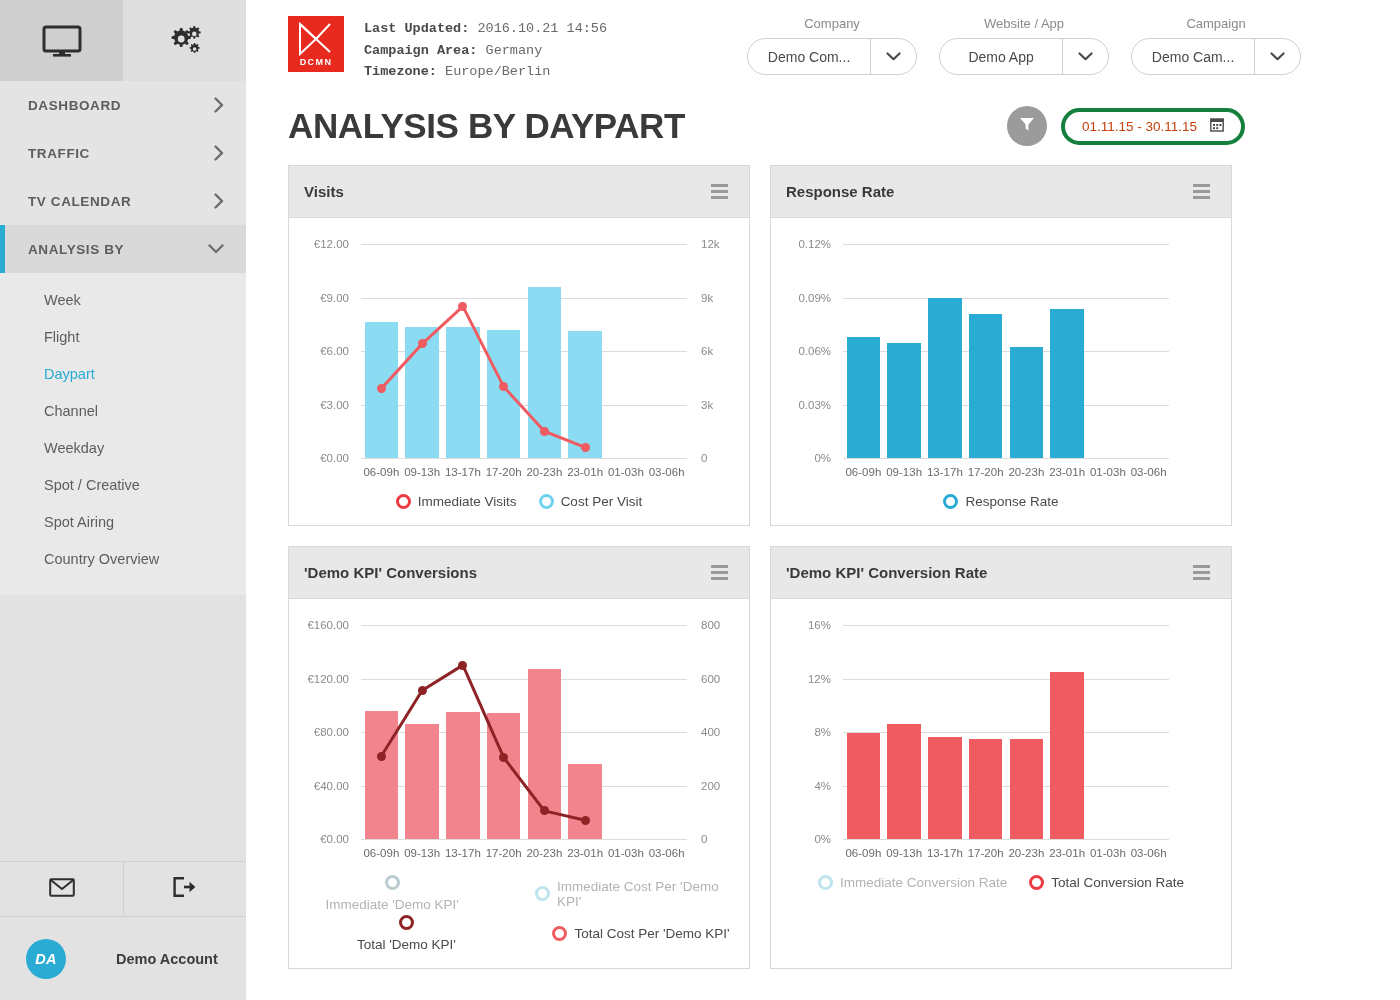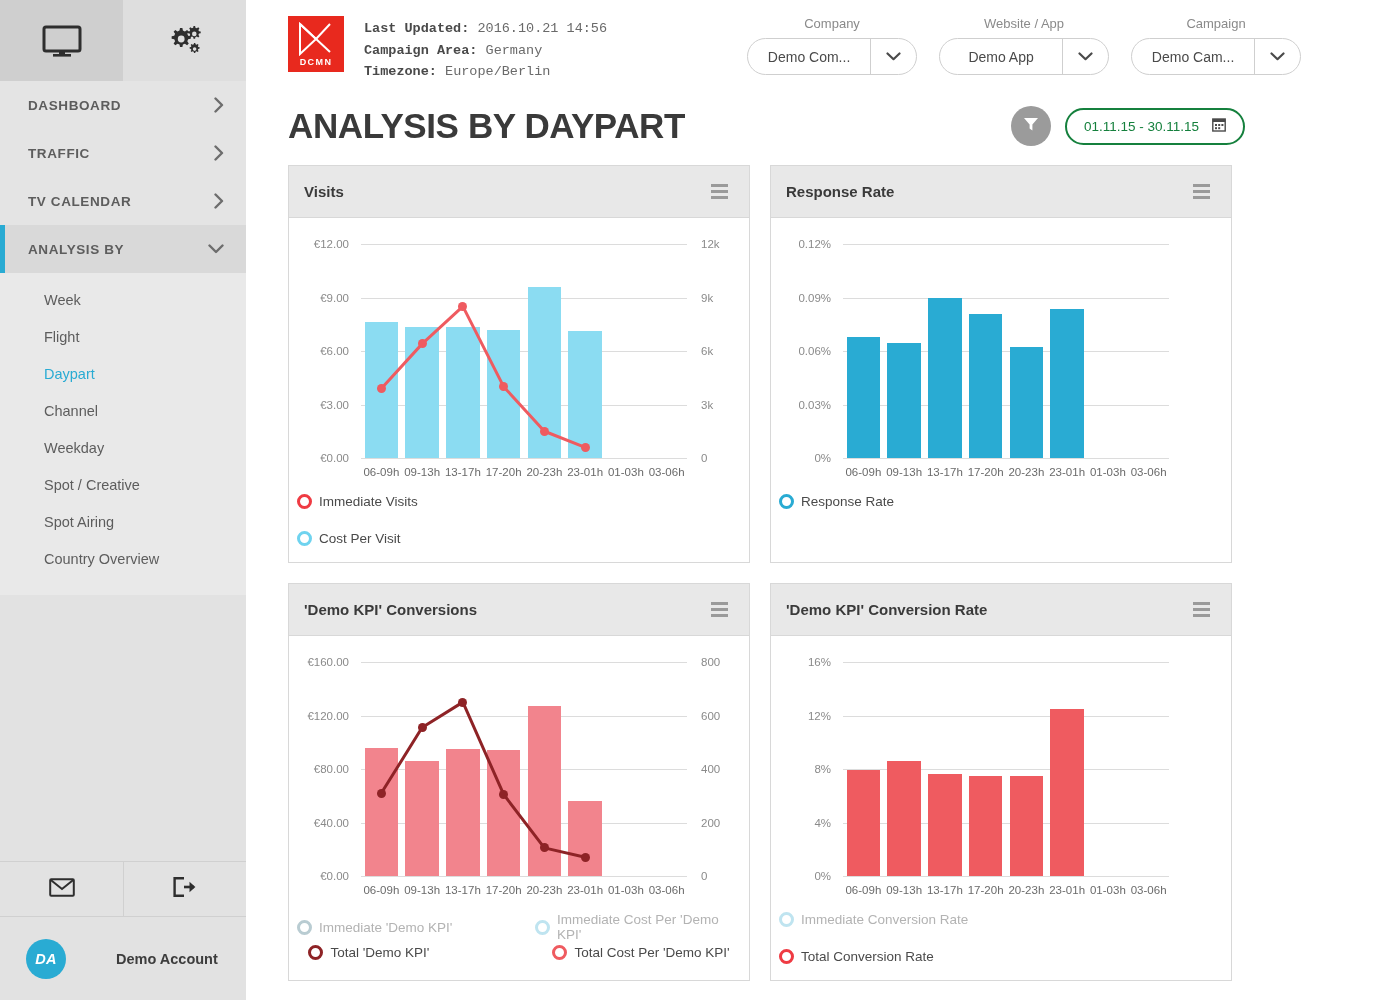--- a/index.html
+++ b/index.html
@@ -108,23 +108,23 @@
   }
   .page-title {
     font-size: 35px; font-weight: bold; color: #3a3a3a; letter-spacing: -0.4px;
   }
   .title-tools { display: flex; align-items: center; gap: 14px; }
   .filter-btn {
     width: 40px; height: 40px; border-radius: 50%; background: #9b9b9b;
     display: flex; align-items: center; justify-content: center; cursor: pointer;
   }
   .daterange {
-    height: 37px; border: 2px solid #15803d; border-radius: 19px;
+    height: 37px; border: 4px solid #15803d; border-radius: 19px;
     display: flex; align-items: center; gap: 13px; padding: 0 17px; cursor: pointer;
-    font-size: 13.5px; color: #15803d;
+    font-size: 13.5px; color: #c2410c;
   }
 
   
   .grid {
     display: grid; grid-template-columns: 462px 462px;
     gap: 20px 20px; padding: 19px 0 0 42px;
   }
   .card { border: 1px solid #d8d8d8; background: #fff; }
   .card-head {
     height: 52px; background: #e8e8e8; border-bottom: 1px solid #d8d8d8;
@@ -160,32 +160,32 @@
     position: absolute; left: 64px; right: 56px; bottom: 10px;
     display: flex;
   }
   .xtick {
     flex: 1 1 0; text-align: center; font-size: 11.5px; color: #6a6a6a;
   }
   .lineholder { position: absolute; left: 0; right: 0; top: 0; bottom: 0; }
   .lineholder svg { display: block; width: 100%; height: 100%; overflow: visible; }
 
   .legend {
-    display: flex; justify-content: center; align-items: flex-start;
-    gap: 22px; padding: 6px 0 6px 0; flex-wrap: wrap; flex-direction: column;
+    display: flex; justify-content: center; align-items: flex-end;
+    gap: 22px; padding: 6px 0 6px 0; flex-wrap: wrap;
   }
   .legend.two-row { flex-direction: column; gap: 3px; align-items: center; }
   .legend-row { display: flex; gap: 48px; justify-content: center; width: 100%; }
   .legend-item { display: flex; align-items: center; gap: 7px; cursor: pointer; font-size: 13.5px; color: #4a4a4a; }
   .legend-item.disabled { color: #b3b3b3; }
   .ring {
     width: 15px; height: 15px; border-radius: 50%;
     border: 3px solid #000; box-sizing: border-box;
   }
-  .legend-left-col { width: 196px; display: flex; justify-content: flex-start; }
+  .legend-left-col { width: 196px; display: flex; justify-content: flex-start; flex-direction: column; }
 </style>
 </head>
 <body>
 
 <div class="app">
 
   <div class="sidebar">
 
     <div class="sb-tabs">
       <div class="sb-tab active">

